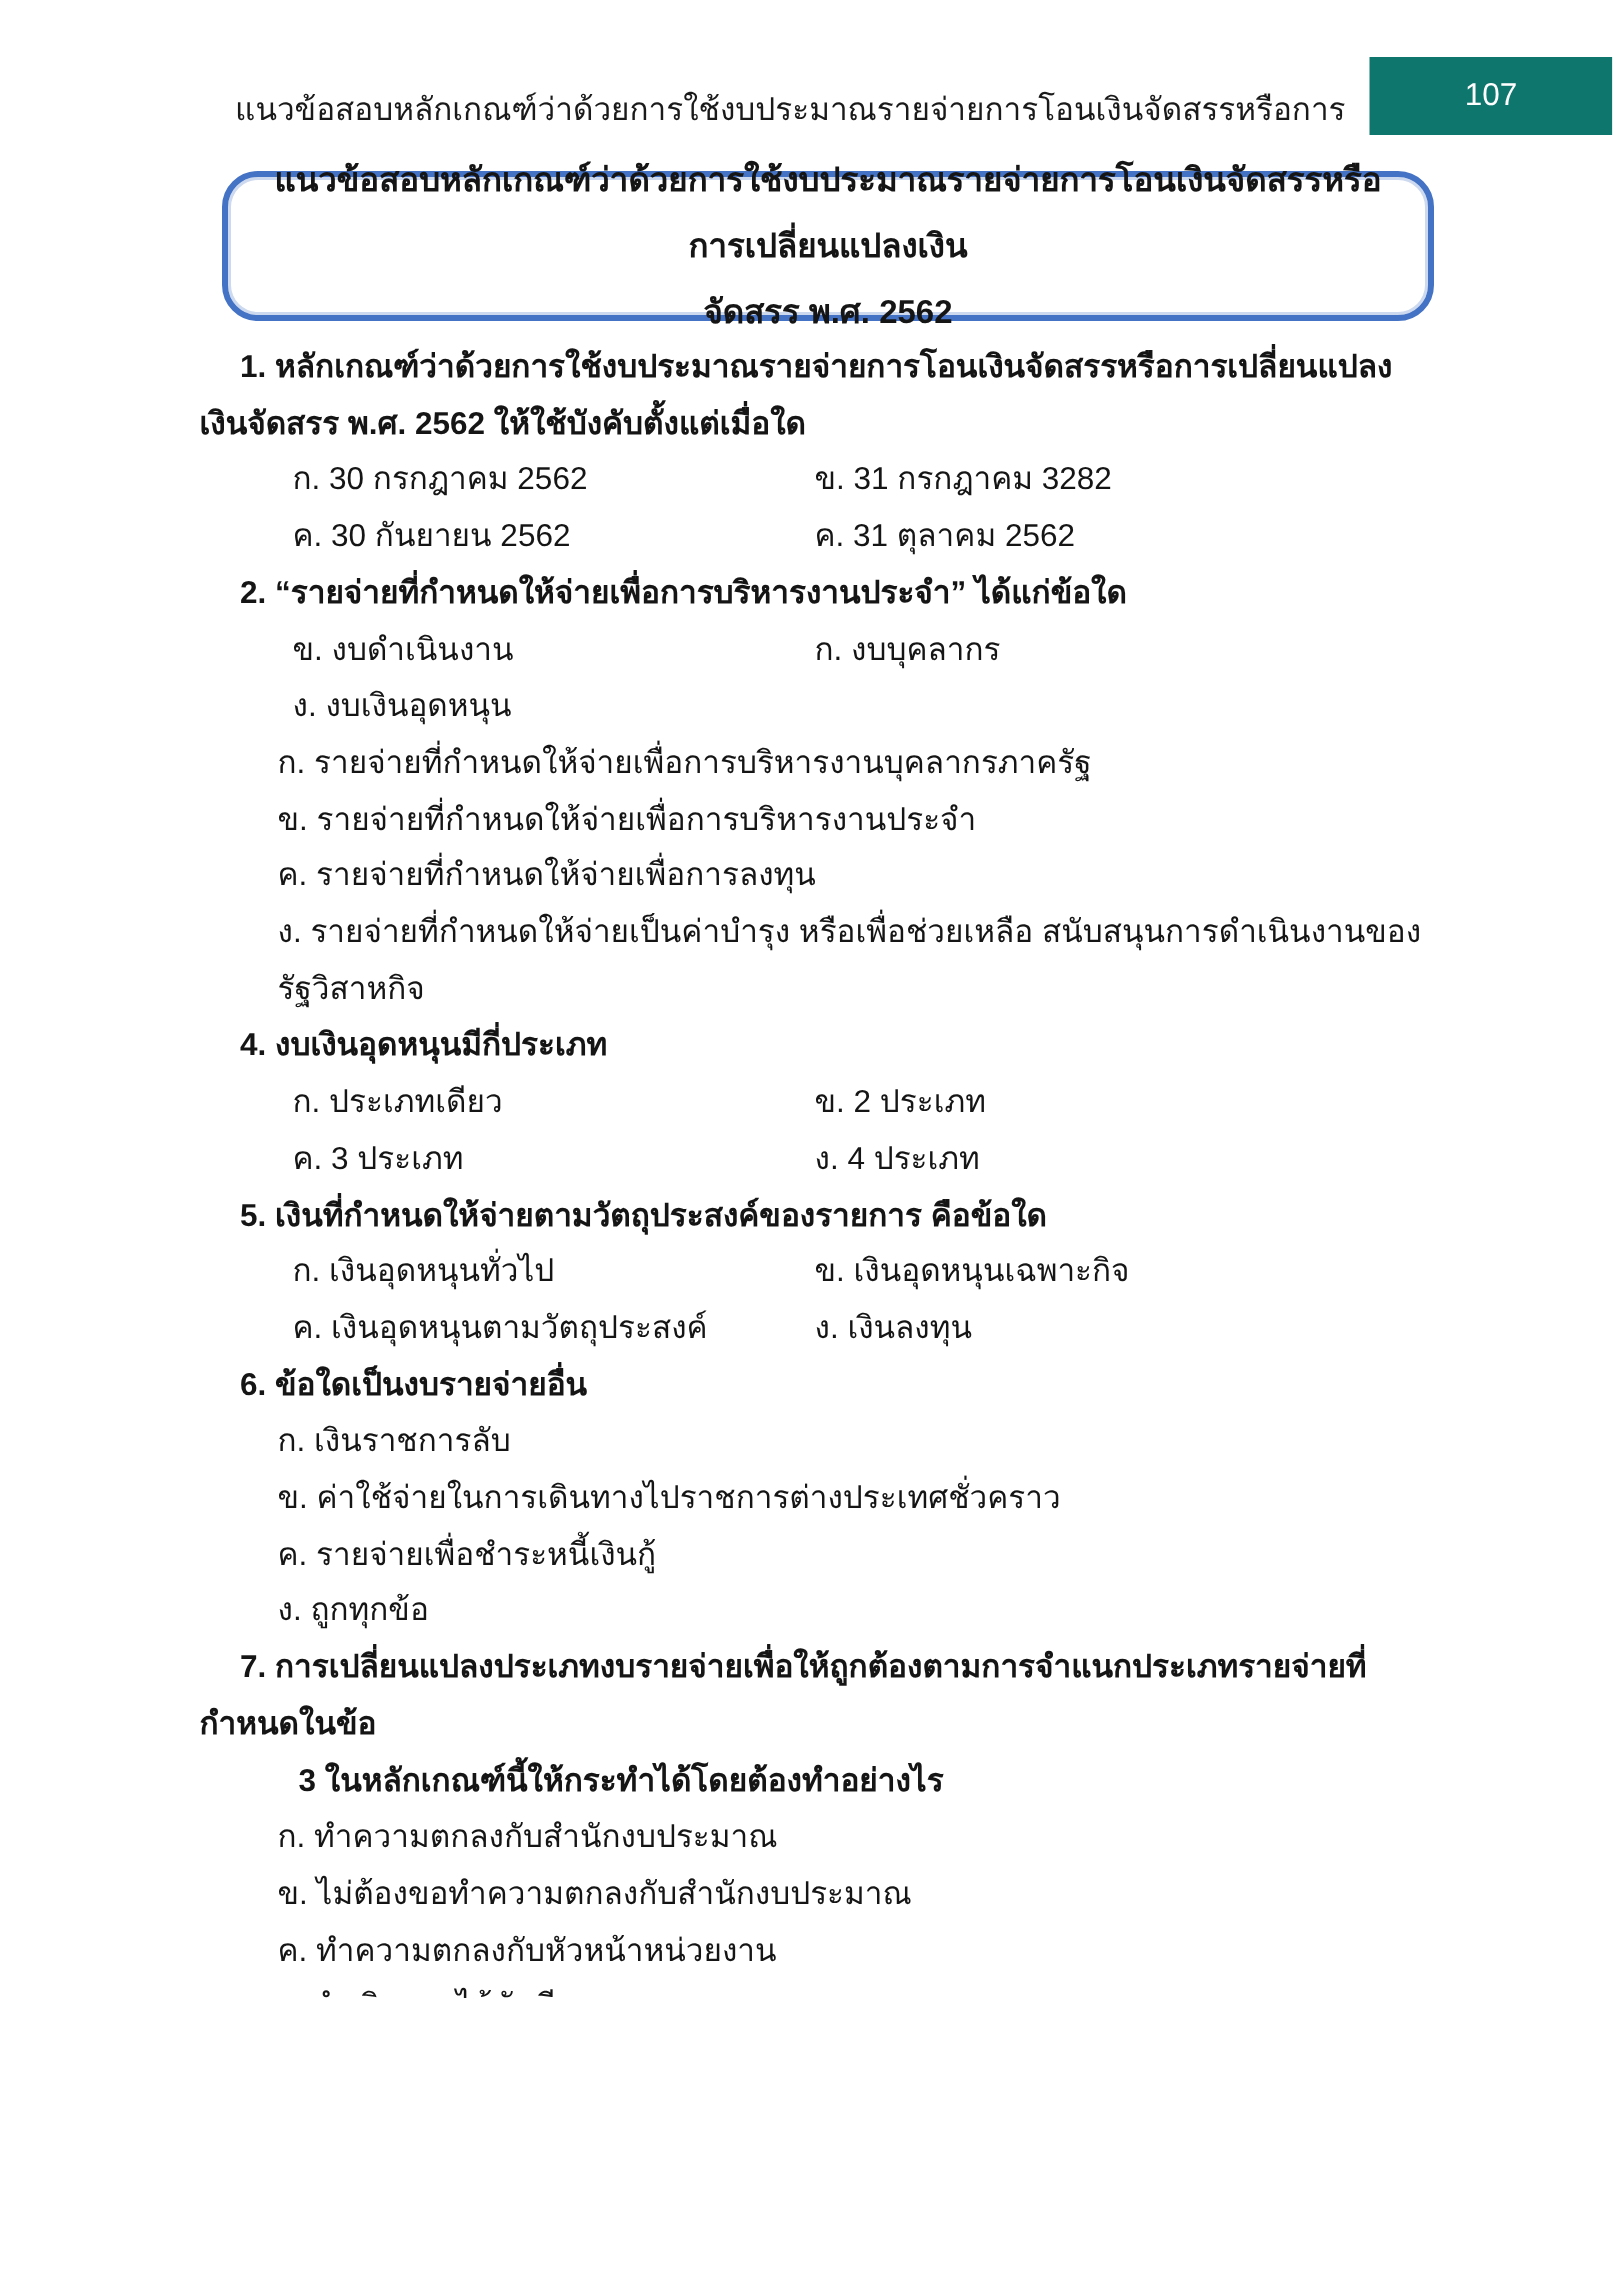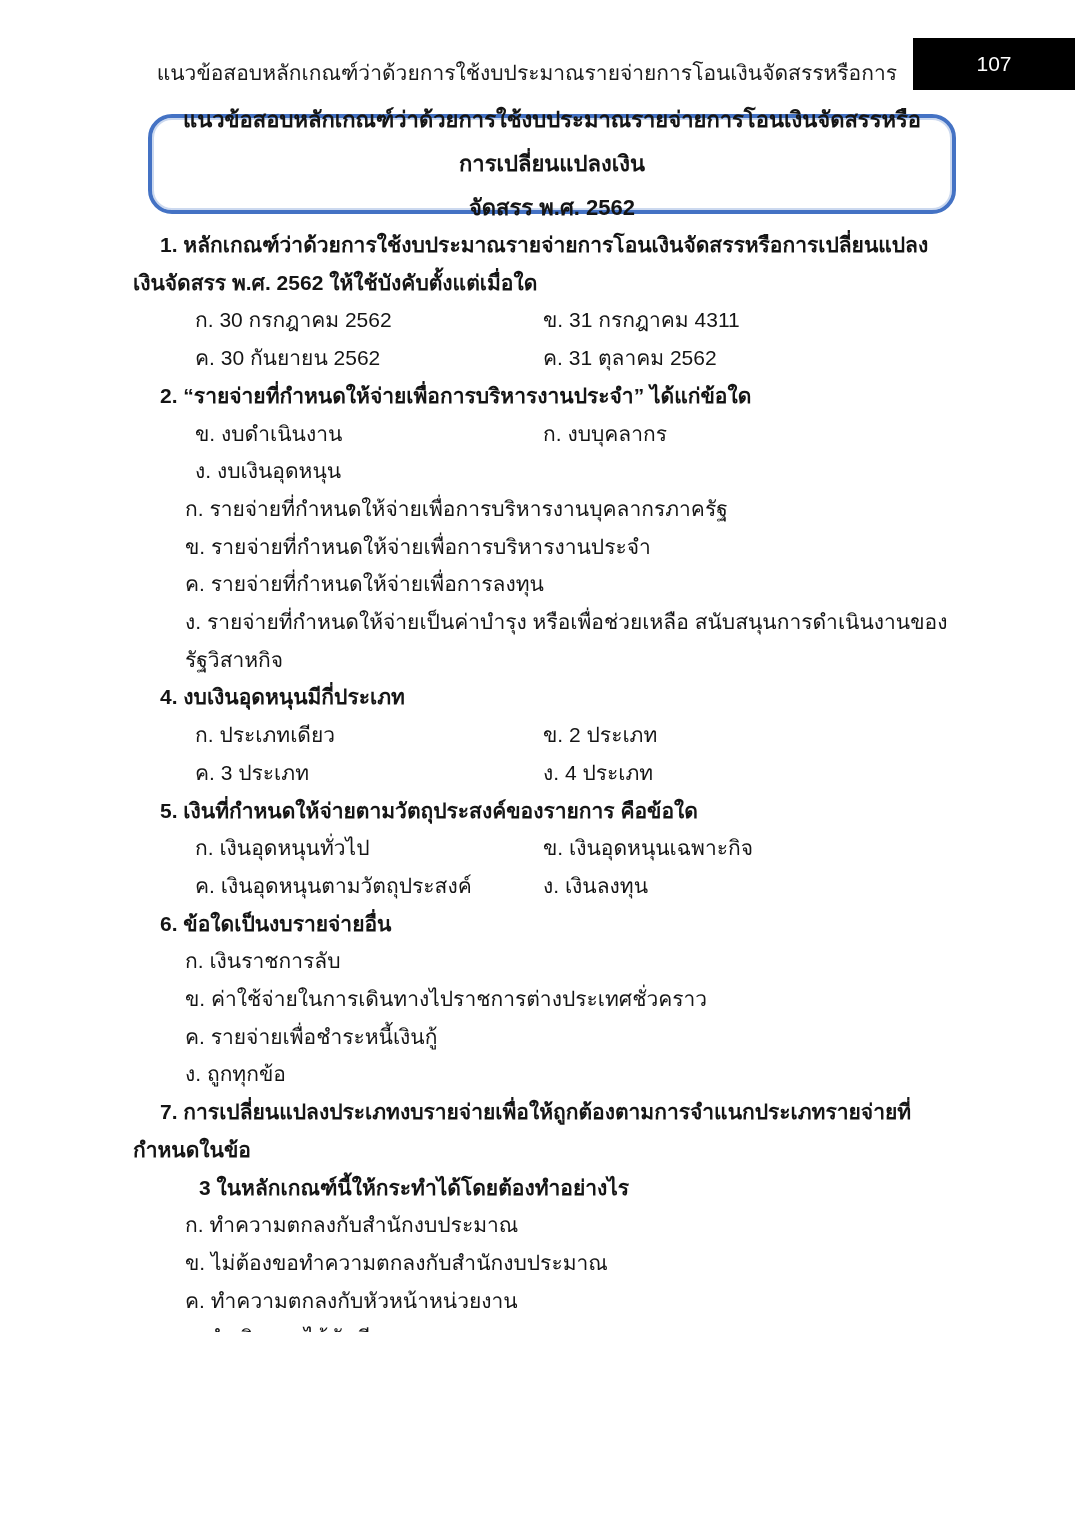--- a/index.html
+++ b/index.html
@@ -24,21 +24,21 @@
     font-size: 21px;
     white-space: nowrap;
     color: #1a1a1a;
   }
   .page-number-box {
     position: absolute;
     top: 38px;
     right: 0;
     width: 162px;
     height: 52px;
-    background: #000000;
+    background: #0f766e;
     color: #ffffff;
     display: flex;
     align-items: center;
     justify-content: center;
     font-size: 21px;
   }
 
   
   .title-box {
     position: absolute;
@@ -151,21 +151,21 @@
   <div class="title-box">
     <span>แนวข้อสอบหลักเกณฑ์ว่าด้วยการใช้งบประมาณรายจ่ายการโอนเงินจัดสรรหรือการเปลี่ยนแปลงเงิน</span>
     <span>จัดสรร พ.ศ. 2562</span>
   </div>
 
   <div class="content">
       <div>
         <div class="q-heading">1. หลักเกณฑ์ว่าด้วยการใช้งบประมาณรายจ่ายการโอนเงินจัดสรรหรือการเปลี่ยนแปลงเงินจัดสรร พ.ศ. 2562 ให้ใช้บังคับตั้งแต่เมื่อใด</div>
         <div class="opts-grid">
           <div class="opt">ก. 30 กรกฎาคม 2562</div>
-          <div class="opt">ข. 31 กรกฎาคม 4311</div>
+          <div class="opt">ข. 31 กรกฎาคม 3282</div>
           <div class="opt">ค. 30 กันยายน 2562</div>
           <div class="opt">ค. 31 ตุลาคม 2562</div>
         </div>
       </div>
       <div>
         <div class="q-heading">2. “รายจ่ายที่กำหนดให้จ่ายเพื่อการบริหารงานประจำ” ได้แก่ข้อใด</div>
         <div class="opts-grid">
           <div class="opt">ข. งบดำเนินงาน</div>
           <div class="opt">ก. งบบุคลากร</div>
           <div class="opt">ง. งบเงินอุดหนุน</div>

